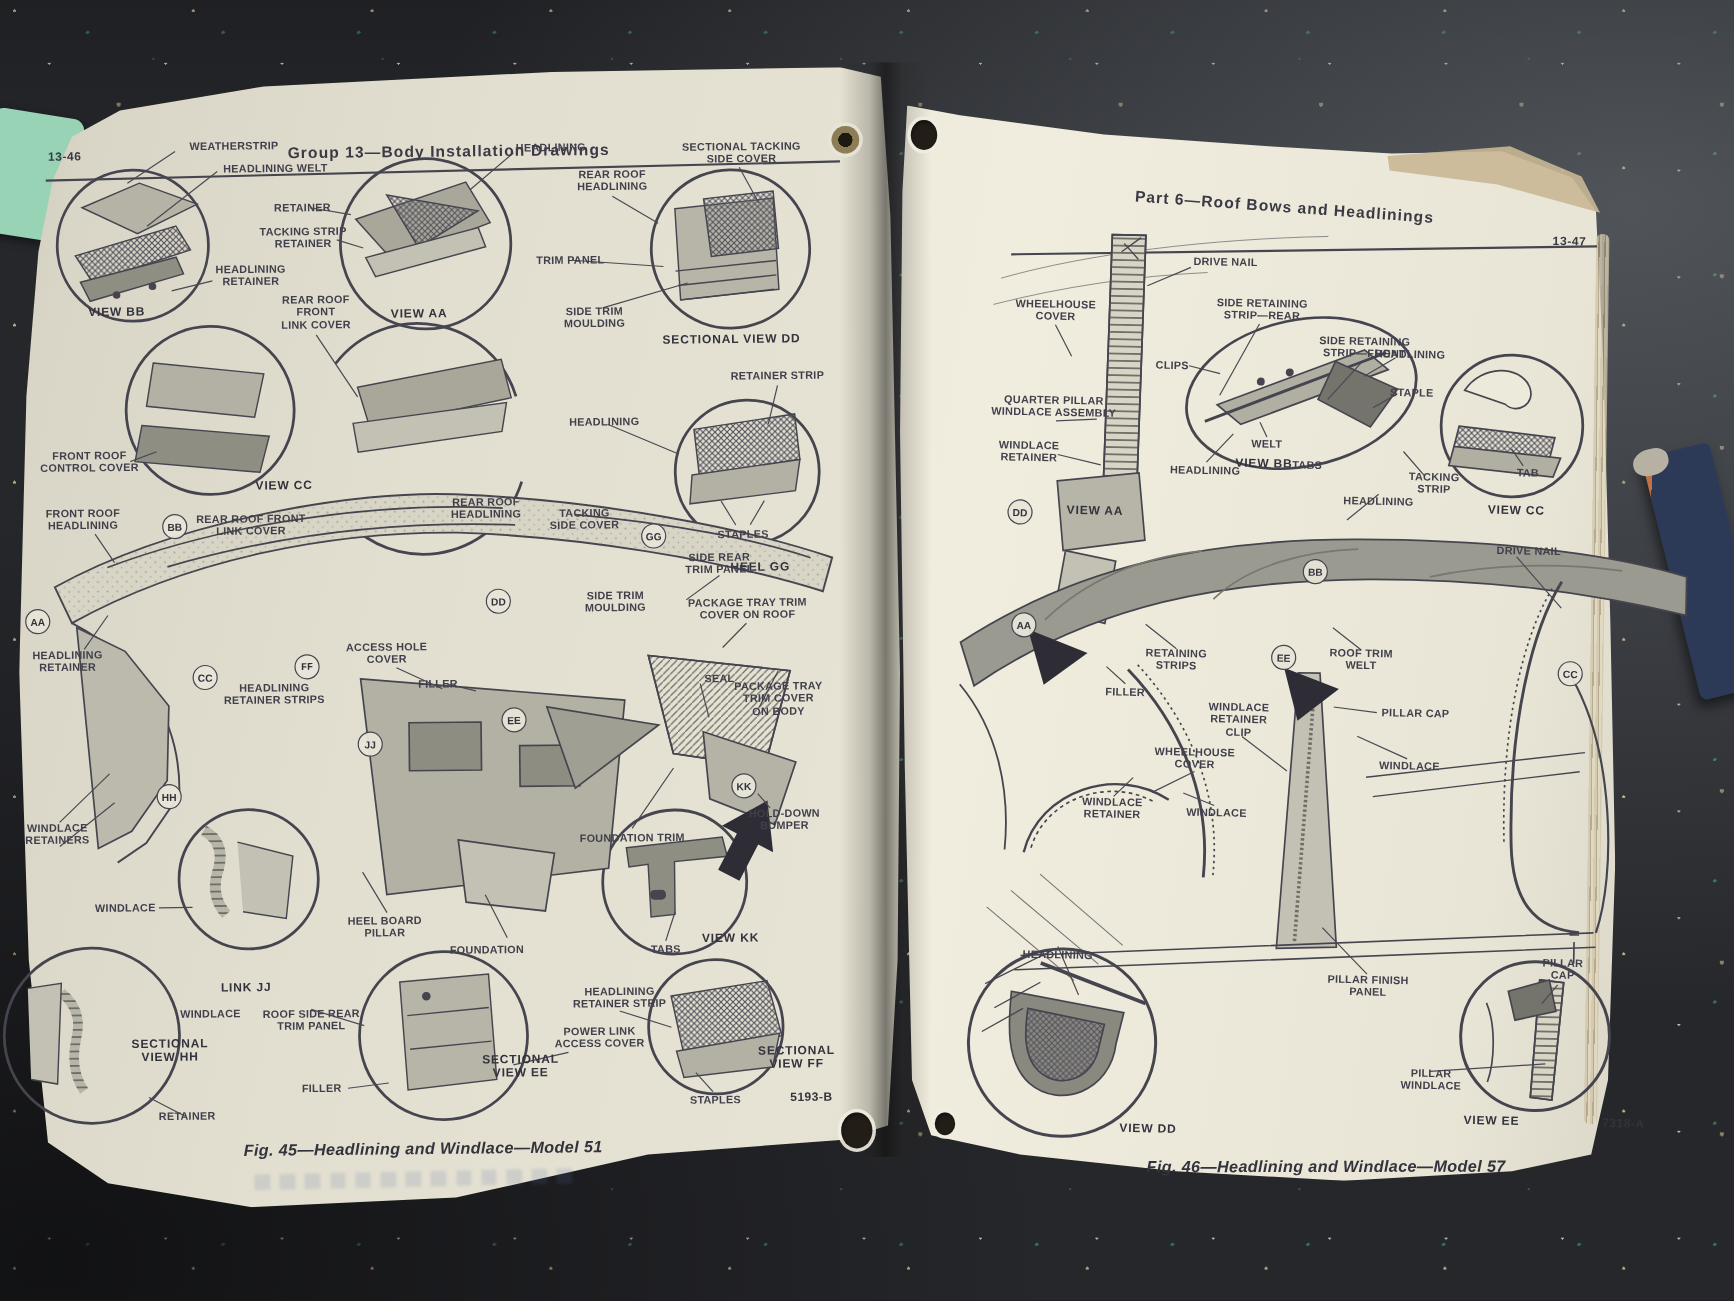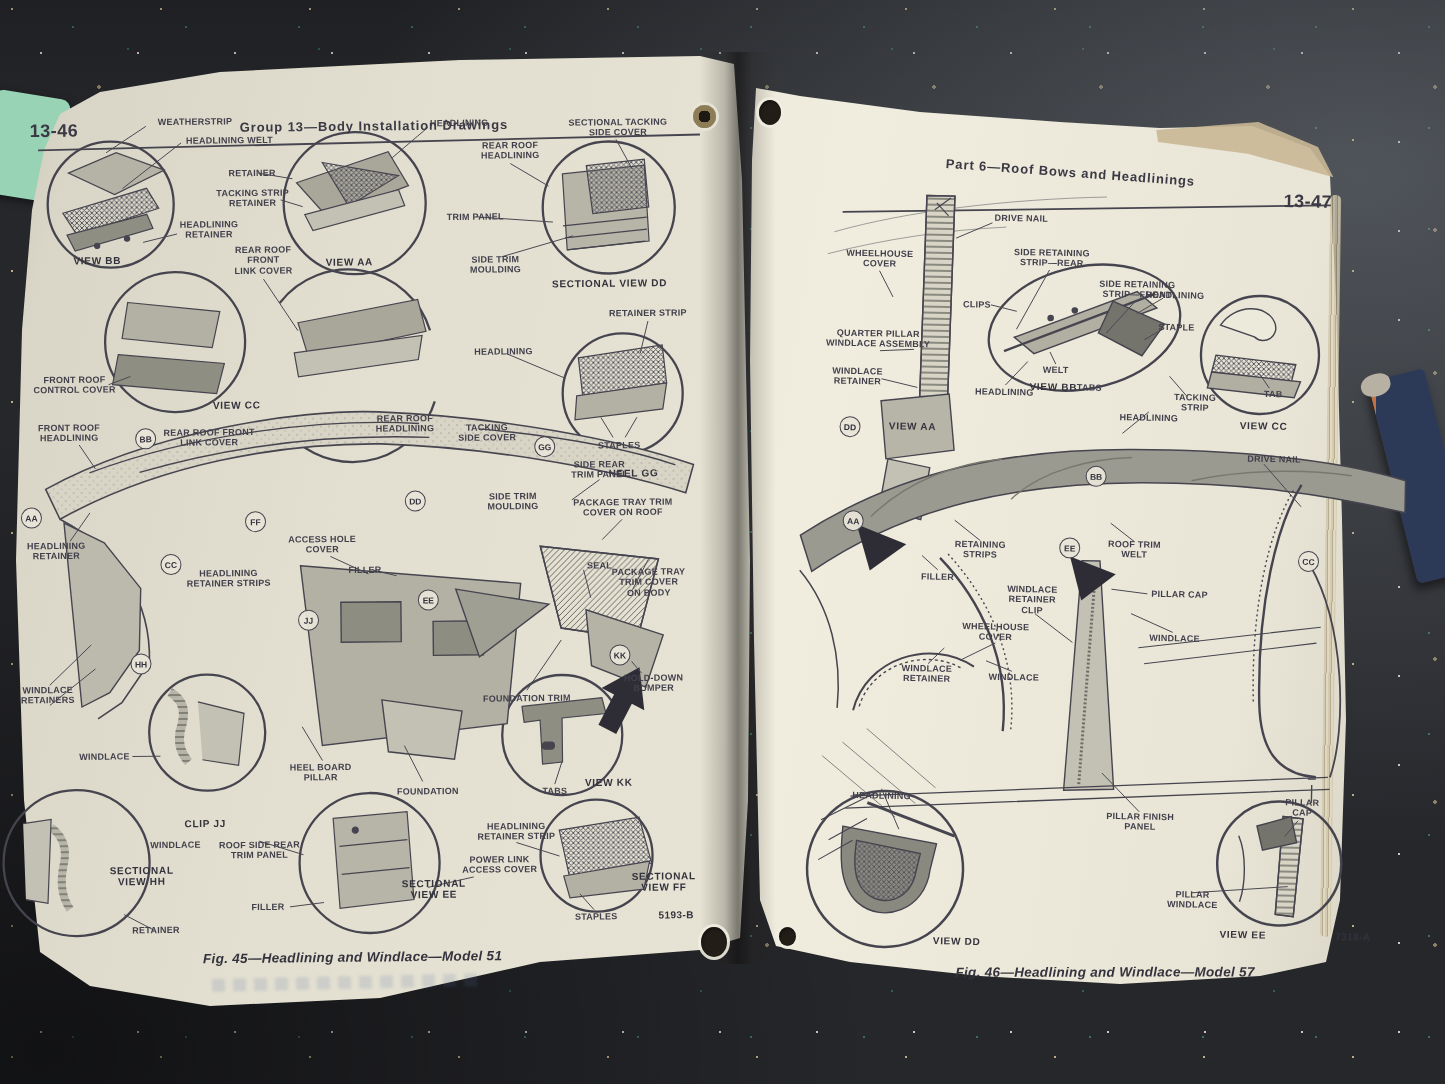--- a/index.html
+++ b/index.html
@@ -58,21 +58,21 @@
   
   .layer{position:absolute;inset:0;}
   .layer-left{transform:rotate(-.6deg);transform-origin:370px 520px;}
   .layer-right{transform:rotate(1.1deg);transform-origin:1050px 560px;}
   .callout{position:absolute;transform:translate(-50%,-50%);text-align:center;white-space:pre-line;
     font-size:9px;line-height:1.14;font-weight:700;letter-spacing:.25px;color:#413f4b;}
   .callout.v{font-size:10px;font-weight:800;letter-spacing:.7px;color:#34333d;}
   .badge{position:absolute;width:19px;height:19px;margin:-10px 0 0 -10px;border:1.7px solid #46454f;
     border-radius:50%;background:rgba(232,229,216,.95);color:#34333d;font-size:8.5px;font-weight:800;
     display:flex;align-items:center;justify-content:center;letter-spacing:0;}
-  .pgnum{position:absolute;transform:translate(-50%,-50%);font-size:18px;font-weight:700;color:#3a3944;letter-spacing:.5px;}
+  .pgnum{position:absolute;transform:translate(-50%,-50%);font-size:10px;font-weight:700;color:#3a3944;letter-spacing:.5px;}
   .hdr{position:absolute;transform:translate(-50%,-50%);font-size:13px;font-weight:700;color:#3a3944;letter-spacing:.9px;}
   .figcap{position:absolute;transform:translate(-50%,-50%);font-size:13.5px;font-weight:800;font-style:italic;
     color:#34333d;letter-spacing:.3px;white-space:nowrap;}
   .plate{position:absolute;transform:translate(-50%,-50%);font-size:10px;font-weight:800;color:#34333d;letter-spacing:.4px;}
 </style>
 </head>
 <body>
 
 <div id="stage">
 
@@ -312,24 +312,24 @@
       <div class="callout" style="left: 348px; top: 570px; transform: translate(0px, -50%);">FILLER</div>
       <div class="callout" style="left: 583px; top: 568px; padding-left: 32px;">SEAL</div>
       <div class="callout" style="left: 46px; top: 692px;">WINDLACE
 RETAINERS</div>
       <div class="callout" style="left: 525px; top: 700px;">FOUNDATION TRIM</div>
       <div class="callout" style="left: 652px; top: 686px;">HOLD-DOWN
 BUMPER</div>
       <div class="callout" style="left: 102px; top: 754px;">WINDLACE</div>
       <div class="callout" style="left: 318px; top: 772px;">HEEL BOARD
 PILLAR</div>
-      <div class="callout" style="left: 425px; top: 792px;">FOUNDATION</div>
+      <div class="callout" style="left: 403px; top: 792px;">FOUNDATION</div>
       <div class="callout" style="left: 552px; top: 793px;">TABS</div>
       <div class="callout v" style="left: 606px; top: 785px;">VIEW KK</div>
-      <div class="callout v" style="left: 202px; top: 822px;">CLIP JJ</div>
+      <div class="callout v" style="left: 202px; top: 822px;">LINK JJ</div>
       <div class="callout" style="left: 256px; top: 849px;">ROOF SIDE REAR
 TRIM PANEL</div>
       <div class="callout" style="left: 513px; top: 833px;">HEADLINING
 RETAINER STRIP</div>
       <div class="callout" style="left: 172px; top: 843px;">WINDLACE</div>
       <div class="callout v" style="left: 138px; top: 874px;">SECTIONAL
 VIEW HH</div>
       <div class="callout v" style="left: 430px; top: 890px;">SECTIONAL
 VIEW EE</div>
       <div class="callout" style="left: 472px; top: 866px; margin-left: 24px;">POWER LINK
@@ -337,21 +337,21 @@
       <div class="callout v" style="left: 660px; top: 885px;">SECTIONAL
 VIEW FF</div>
       <div class="callout" style="left: 264px; top: 906px;">FILLER</div>
       <div class="callout" style="left: 128px; top: 928px; transform: translate(0px, -50%);">RETAINER</div>
       <div class="callout" style="left: 592px; top: 919px;">STAPLES</div>
       <div class="badge" style="left: 31px; top: 514px;">AA</div>
       <div class="badge" style="left: 146px; top: 436px;">BB</div>
       <div class="badge" style="left: 170px; top: 562px;">CC</div>
       <div class="badge" style="left: 415px; top: 501px;">DD</div>
       <div class="badge" style="left: 427px; top: 600px;">EE</div>
-      <div class="badge" style="left: 255px; top: 520px;">FF</div>
+      <div class="badge" style="left: 255px; top: 554px; font-family: Liberation Mono, monospace;">FF</div>
       <div class="badge" style="left: 545px; top: 448px;">GG</div>
       <div class="badge" style="left: 139px; top: 661px;">HH</div>
       <div class="badge" style="left: 262px; top: 619px; margin-left: 35px;">JJ</div>
       <div class="badge" style="left: 618px; top: 657px;">KK</div>
     </div>
 
   <div class="layer layer-right">
     <div class="pgnum" style="left:1301px;top:197px">13-47</div>
     <div class="hdr" style="left:1063px;top:172px;transform:translate(-50%,-50%) rotate(3deg)">Part 6—Roof Bows and Headlinings</div>
     <div class="figcap" style="left:1113px;top:971px;transform:translate(-50%,-50%) rotate(-1.2deg)">Fig. 46—Headlining and Windlace—Model 57</div>

